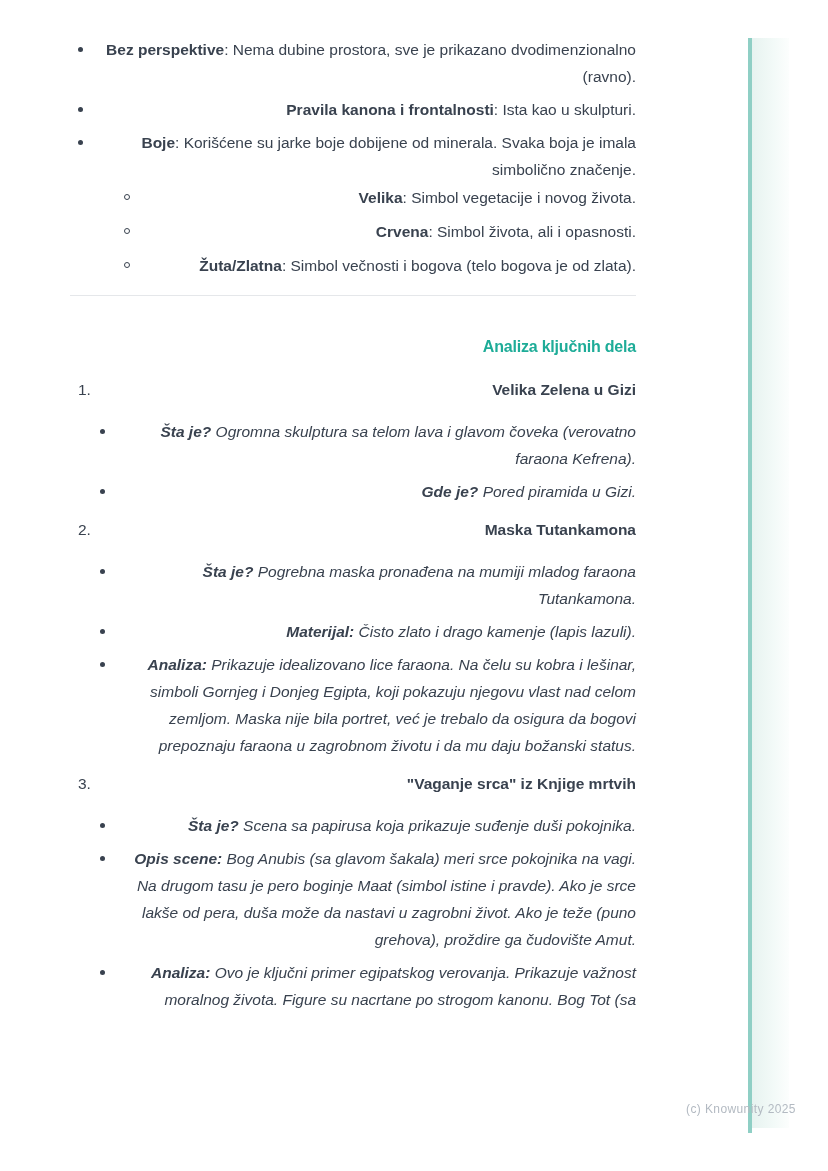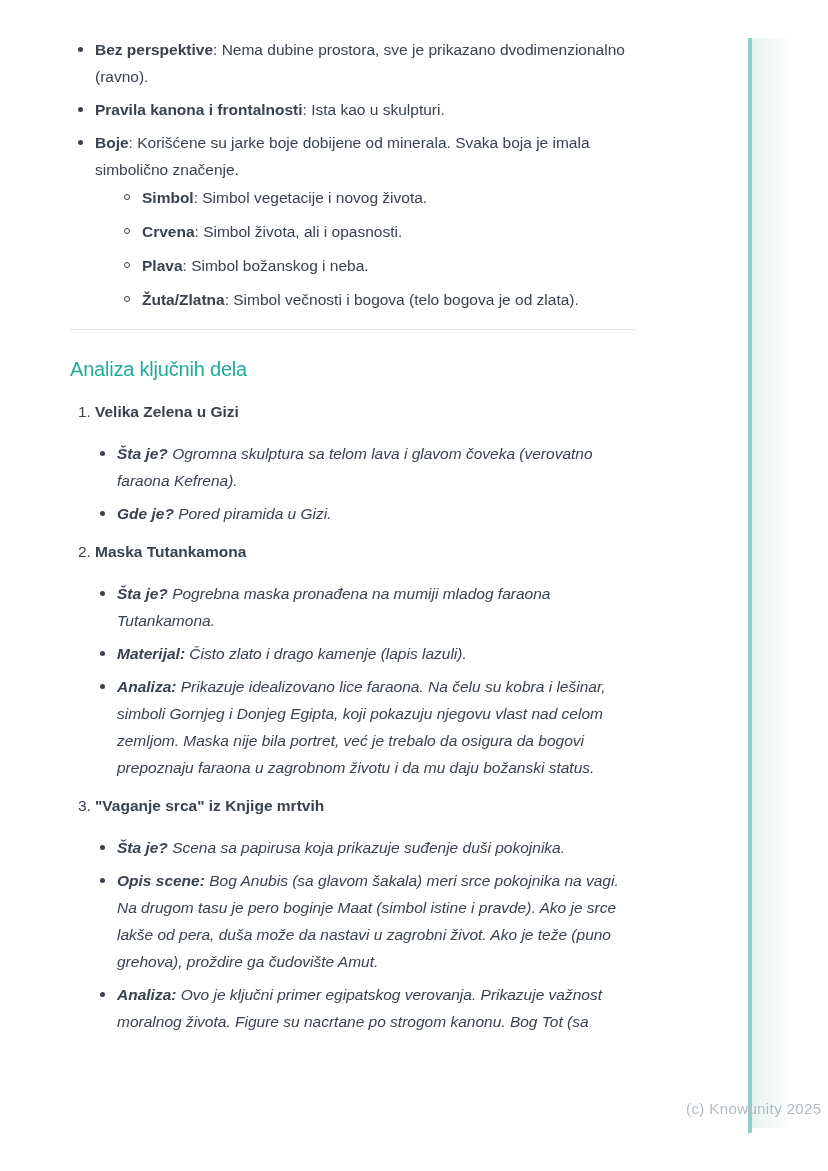--- a/index.html
+++ b/index.html
@@ -13,87 +13,84 @@
   *{box-sizing:border-box;}
   html,body{margin:0;padding:0;}
   body{
     width:828px;height:1171px;position:relative;background:#ffffff;
     font-family:"Liberation Sans","DejaVu Sans",sans-serif;
     overflow:hidden;
   }
   .content{
     position:absolute;left:70px;top:36px;width:566px;
     font-size:15.5px;line-height:27px;color:var(--text);
-    display:flex;flex-direction:column;z-index:1;
+    display:flex;flex-direction:column;z-index:1;text-align:right;
   }
   .lbl{font-weight:bold;}
   
   .li1{position:relative;padding-left:25px;margin-bottom:6px;}
   .li1::before{
     content:"";position:absolute;left:8px;top:11px;width:5px;height:5px;
     border-radius:50%;background:var(--text);
   }
   
   .sublist{margin-left:25px;margin-top:1px;}
   .li2{position:relative;padding-left:22px;margin-bottom:7px;}
   .li2::before{
     content:"";position:absolute;left:4px;top:10px;width:4px;height:4px;
     border-radius:50%;border:1.5px solid var(--text);background:transparent;
   }
   .divider{
     border:none;border-top:1px solid var(--divider);
     width:566px;margin:9px 0 0 0;
   }
   .section-heading{
-    color:var(--accent);font-size:20px;line-height:30px;font-weight:normal;
-    letter-spacing:-0.2px;margin:24px 0 14px 0;
+    color:var(--accent);font-size:16px;line-height:30px;font-weight:bold;
+    letter-spacing:-0.2px;margin:36px 0 14px 0;
   }
   .numitem{margin-bottom:5px;}
   .numtitle{position:relative;padding-left:25px;font-weight:bold;margin-bottom:15px;}
   .numtitle .num{position:absolute;left:8px;font-weight:normal;}
   .numbullets{margin-left:22px;font-style:italic;}
   
   .side-edge{
     position:absolute;left:748px;top:38px;width:4px;height:1095px;
     background:var(--panel_edge);z-index:0;
   }
   .side-panel{
     position:absolute;left:752px;top:38px;width:37px;height:1090px;
     background:linear-gradient(to right,var(--panel_bg) 0%,#f3faf8 60%,#fcfefd 100%);
     z-index:0;
   }
   .footer{
     position:absolute;left:686px;top:1102px;z-index:2;
-    font-size:15px;line-height:14px;letter-spacing:0.4px;
+    font-size:12px;line-height:14px;letter-spacing:0.4px;
     color:var(--footer_text);white-space:nowrap;
   }
 </style>
 </head>
 <body>
 
 <div class="content">
 
   <div class="toplist">
     <div class="li1">
       <span class="lbl">Bez perspektive</span><span>: Nema dubine prostora, sve je prikazano dvodimenzionalno (ravno).</span>
     </div>
     <div class="li1">
       <span class="lbl">Pravila kanona i frontalnosti</span><span>: Ista kao u skulpturi.</span>
     </div>
     <div class="li1">
       <span class="lbl">Boje</span><span>: Korišćene su jarke boje dobijene od minerala. Svaka boja je imala simbolično značenje.</span>
       <div class="sublist">
         <div class="li2">
-          <span class="lbl">Simbol</span><span>: Simbol vegetacije i novog života.</span>
+          <span class="lbl">Velika</span><span>: Simbol vegetacije i novog života.</span>
         </div>
         <div class="li2">
           <span class="lbl">Crvena</span><span>: Simbol života, ali i opasnosti.</span>
-        </div>
-        <div class="li2">
-          <span class="lbl">Plava</span><span>: Simbol božanskog i neba.</span>
         </div>
         <div class="li2">
           <span class="lbl">Žuta/Zlatna</span><span>: Simbol večnosti i bogova (telo bogova je od zlata).</span>
         </div>
       </div>
     </div>
   </div>
 
   <hr class="divider">
 

